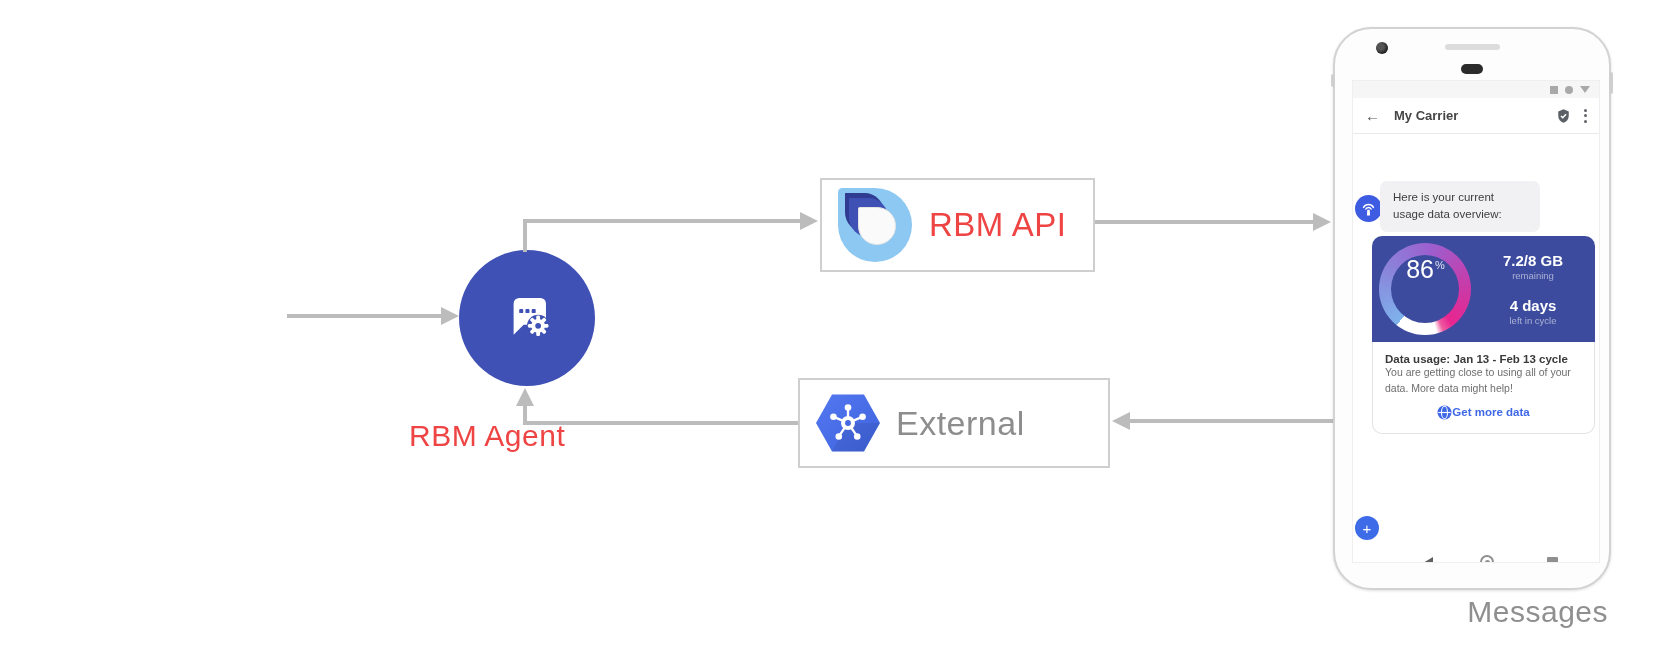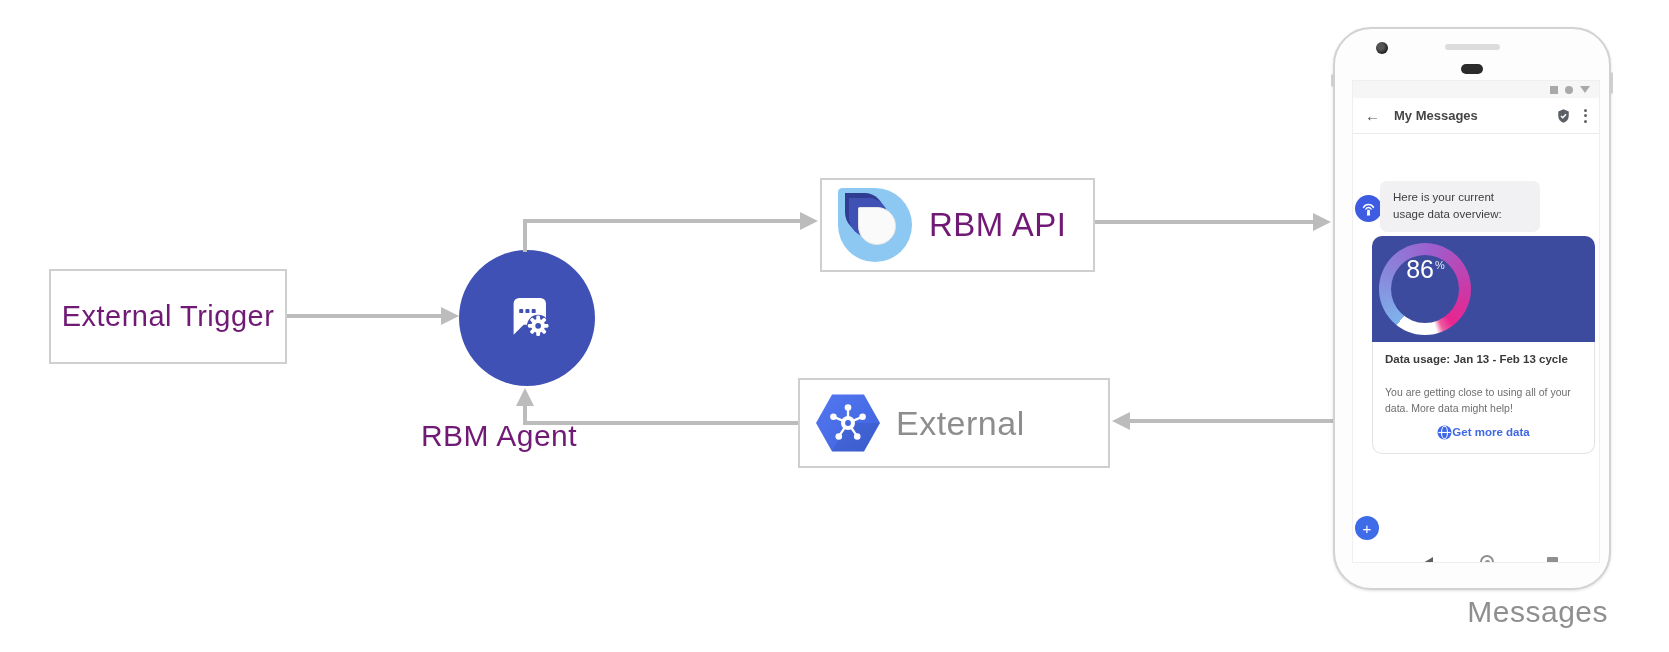--- a/index.html
+++ b/index.html
@@ -2,42 +2,42 @@
 <html><head>
 <meta charset="utf-8">
 <style>
   html,body{margin:0;padding:0;background:#fff;}
   *{box-sizing:border-box;}
   #stage{position:relative;width:1669px;height:652px;background:#fff;overflow:hidden;
          font-family:"Liberation Sans","DejaVu Sans",sans-serif;}
 
   
   .dbox{position:absolute;background:#fff;border:2px solid #cfcfcf;display:flex;align-items:center;}
-  .dlabel{color:#701a75;font-weight:300;letter-spacing:.5px;}
+  .dlabel{color:#ef4444;font-weight:300;letter-spacing:.5px;}
   #external-box{left:49px;top:269px;width:238px;height:95px;justify-content:center;}
   #external-box .dlabel{font-size:29px;}
   #rbmapi-box{left:820px;top:178px;width:275px;height:94px;padding-left:16px;gap:17px;}
   #rbmapi-box .dlabel{font-size:33px;}
   #webhook-box{left:798px;top:378px;width:312px;height:90px;padding-left:16px;gap:16px;}
   #webhook-box .dlabel{font-size:34px;color:#8d8d8d;}
 
   
   .hline{position:absolute;height:4px;background:#bcbcbc;}
   .vline{position:absolute;width:4px;background:#bcbcbc;}
   .ah-right{position:absolute;width:0;height:0;border-top:9px solid transparent;
             border-bottom:9px solid transparent;border-left:18px solid #bcbcbc;}
   .ah-left{position:absolute;width:0;height:0;border-top:9px solid transparent;
            border-bottom:9px solid transparent;border-right:18px solid #bcbcbc;}
   .ah-up{position:absolute;width:0;height:0;border-left:9px solid transparent;
          border-right:9px solid transparent;border-bottom:18px solid #bcbcbc;}
 
   
   #agent-circle{position:absolute;left:459px;top:250px;width:136px;height:136px;border-radius:50%;
                 background:#3f51b5;display:flex;align-items:center;justify-content:center;}
-  #agent-label{position:absolute;left:409px;top:419px;width:180px;text-align:center;font-size:30px;}
+  #agent-label{position:absolute;left:409px;top:419px;width:180px;font-size:30px;}
 
   
   .rbm-logo{position:relative;width:74px;height:74px;flex:0 0 auto;}
   .rbm-outer{position:absolute;inset:0;background:#8dc8f2;border-radius:6% 50% 50% 50%;}
   .rbm-d1{position:absolute;left:9%;top:7%;width:53%;height:53%;background:#2f3c92;border-radius:0 50% 50% 50%;}
   .rbm-d2{position:absolute;left:15%;top:13%;width:53%;height:53%;background:#3f51b5;border-radius:0 50% 50% 50%;}
   .rbm-white{position:absolute;left:27%;top:26%;width:51%;height:51%;background:#fafafa;
              border:1px solid #e4e4e4;border-radius:4% 50% 50% 50%;}
 
   
@@ -80,21 +80,21 @@
               display:flex;justify-content:center;color:#fff;}
   .gauge-pct{font-size:25px;font-weight:300;}
   .gauge-unit{font-size:11px;position:relative;top:4px;left:1px;color:rgba(255,255,255,.85);}
   #card-right{flex:1;text-align:center;color:#fff;}
   .cr-big{font-size:15px;font-weight:bold;}
   .cr-sub{font-size:9.5px;color:rgba(255,255,255,.55);margin-top:1px;}
   .cr-gap{height:16px;}
   #card-white{background:#fff;border:1px solid #e3e3e3;border-top:none;border-radius:0 0 10px 10px;
               padding:11px 12px 13px;}
   .cw-title{font-size:11.5px;font-weight:bold;color:#3a3a3a;}
-  .cw-body{font-size:10.5px;color:#6e6e6e;line-height:1.5;margin-top:20px;}
+  .cw-body{font-size:10.5px;color:#6e6e6e;line-height:1.5;margin-top:0;}
   .cw-action{margin-top:8px;display:flex;align-items:center;justify-content:center;cursor:pointer;}
   .cw-action span{font-size:11.5px;font-weight:bold;color:#3e68e6;}
 
   #plus-btn{position:absolute;left:2px;top:435px;width:24px;height:24px;border-radius:50%;
             background:#3e6be8;color:#fff;display:flex;align-items:center;justify-content:center;
             font-size:15px;line-height:1;}
   #composer{position:absolute;left:32px;top:430px;width:213px;height:35px;border:1.5px solid #e2e2e2;
             border-radius:18px;background:#fff;display:flex;align-items:center;padding:0 12px 0 16px;}
   #composer input{border:none;outline:none;flex:1;font-size:12px;color:#444;background:transparent;
                   font-family:"Liberation Sans",sans-serif;}
@@ -109,23 +109,20 @@
   .nav-recents{position:absolute;left:194px;top:2px;width:11px;height:11px;background:#8f8f8f;border-radius:1px;}
 
   #messages-caption{position:absolute;left:1396px;top:595px;width:212px;text-align:right;
                     font-size:30px;color:#8f8f8f;font-weight:300;letter-spacing:.5px;}
 </style>
 </head>
 <body>
 
 <div id="stage">
 
-  <div class="dbox" id="external-box">
-    <div class="dlabel">External Trigger</div>
-  </div>
 
   <div class="hline" style="left:287px;top:314px;width:154px;"></div>
   <div class="ah-right" style="left:441px;top:307px;"></div>
 
   <div id="agent-circle">
     <svg width="58" height="58" viewBox="0 0 52 52">
       <path d="M15 8 h23 a5 5 0 0 1 5 5 v14 a5 5 0 0 1 -5 5 H23 l-9 9 V13 a5 5 0 0 1 5 -5 z" fill="#ffffff"></path>
       <rect x="19" y="18" width="3.6" height="3.6" rx="0.8" fill="#3f51b5"></rect>
       <rect x="24.6" y="18" width="3.6" height="3.6" rx="0.8" fill="#3f51b5"></rect>
       <rect x="30.2" y="18" width="3.6" height="3.6" rx="0.8" fill="#3f51b5"></rect>
@@ -212,21 +209,21 @@
     <div id="screen">
 
       <div id="statusbar">
         <div class="st-square"></div>
         <div class="st-circle"></div>
         <div class="st-tri"></div>
       </div>
 
       <div id="chat-header">
         <span class="back-arrow">←</span>
-        <span id="chat-title">My Messages</span>
+        <span id="chat-title">My Carrier</span>
         <svg width="15" height="16" viewBox="0 0 16 16">
           <path d="M8 0.8 L13.6 3.1 V7.6 C13.6 11.2 11.3 14 8 15.3 C4.7 14 2.4 11.2 2.4 7.6 V3.1 Z" fill="#5b6066"></path>
           <polyline points="5.3,7.9 7.2,9.8 10.7,6.1" fill="none" stroke="#ffffff" stroke-width="1.6"></polyline>
         </svg>
         <span class="kebab">
             <span></span>
             <span></span>
             <span></span>
           </span>
       </div>
@@ -241,20 +238,27 @@
 
       <div id="bubble">Here is your current usage data overview:</div>
 
       <div id="usage-card">
         <div id="card-blue">
           <div class="gauge">
             <div class="gauge-hole">
               <span class="gauge-pct">86</span>
                 <span class="gauge-unit">%</span>
             </div>
+          </div>
+          <div id="card-right">
+            <div class="cr-big">7.2/8 GB</div>
+            <div class="cr-sub">remaining</div>
+            <div class="cr-gap"></div>
+            <div class="cr-big">4 days</div>
+            <div class="cr-sub">left in cycle</div>
           </div>
         </div>
         <div id="card-white">
           <div class="cw-title">Data usage: Jan 13 - Feb 13 cycle</div>
           <div class="cw-body">You are getting close to using all of your data. More data might help!</div>
           <div class="cw-action">
             <svg width="15" height="15" viewBox="0 0 15 15">
               <circle cx="7.5" cy="7.5" r="7" fill="#3e68e6"></circle>
               <ellipse cx="7.5" cy="7.5" rx="3" ry="6.2" fill="none" stroke="#fff" stroke-width="1.1"></ellipse>
               <line x1="1.3" y1="7.5" x2="13.7" y2="7.5" stroke="#fff" stroke-width="1.1"></line>

